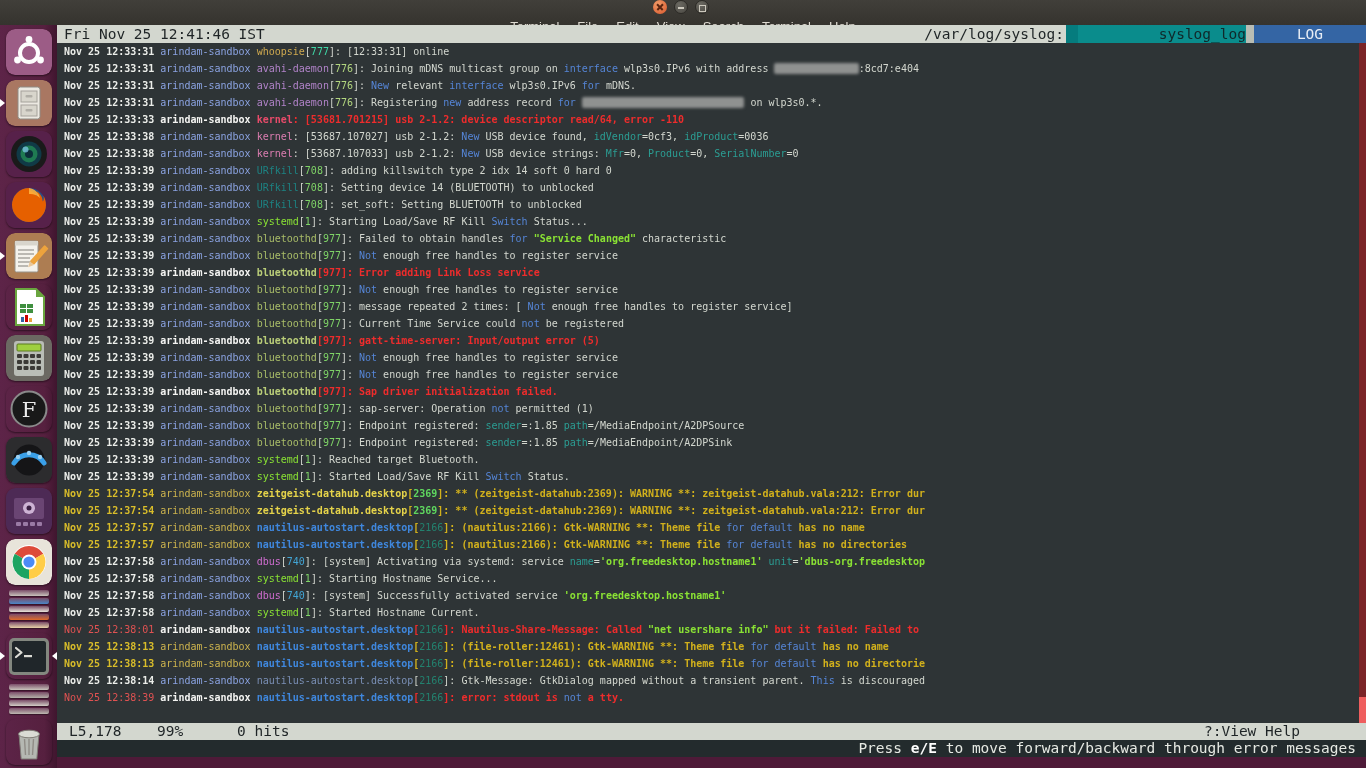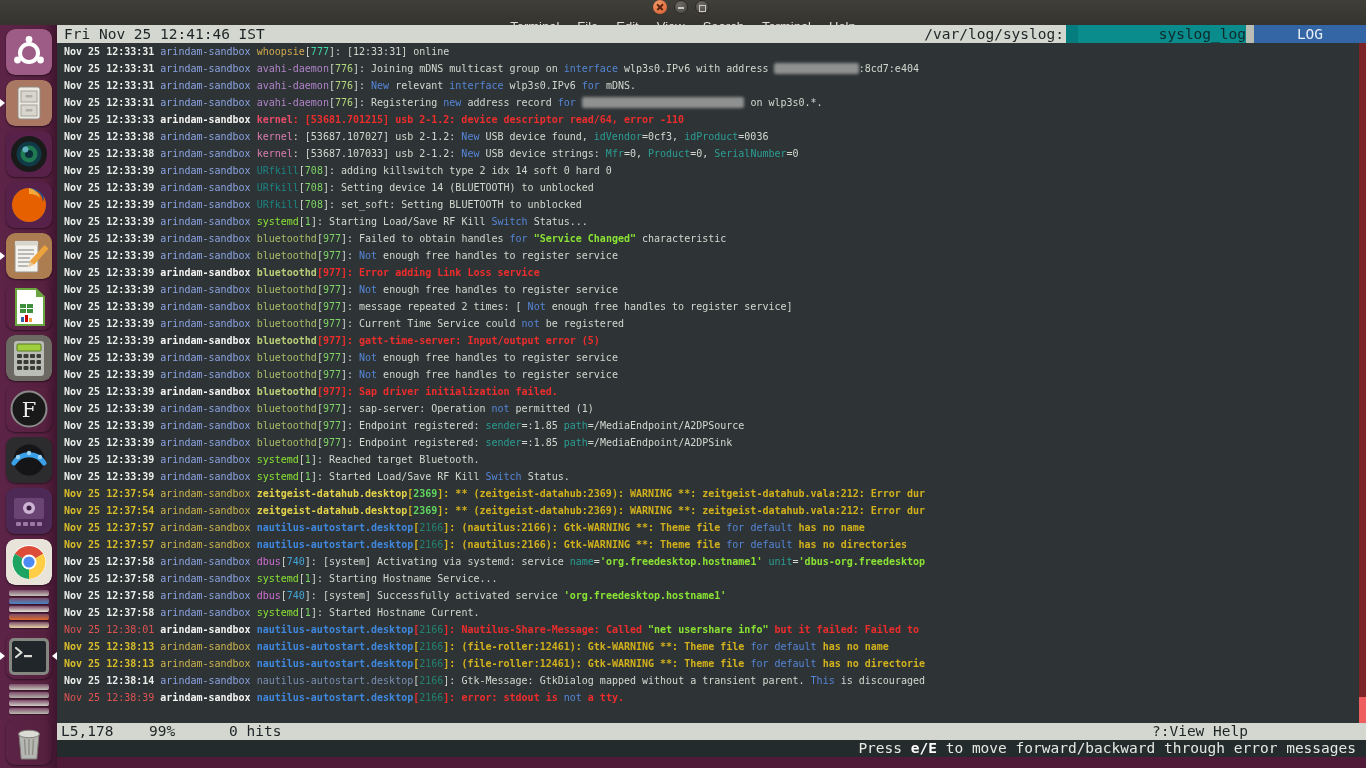--- a/index.html
+++ b/index.html
@@ -59,23 +59,23 @@
   .pd{color:#cf6ccf}
   .t{color:#d3d7cf}.kw{color:#5585d6}.at{color:#2b9d93}.sg{color:#8ae234;font-weight:bold}
   .e{color:#ee2c2c;font-weight:bold}.w{color:#d2b11c;font-weight:bold}
   .g{color:#7fd467}.mint{color:#3fd7a7}.yg{color:#b3d77f}.gb{color:#5fd75f;font-weight:bold}
   .td{color:#23806e}.cy{color:#42a5d5}
   .rd{background:#8f9190;color:transparent;filter:blur(1.5px);border-radius:2px}
   .scrollbar{position:absolute;right:0;top:0;bottom:0;width:7px;background:#7b2427;cursor:pointer;}
   .scroll-thumb{position:absolute;right:0;bottom:0;width:7px;height:26px;background:#ef5e5e;}
   .statusbar{height:17px;background:#d3d7cf;color:#1e2426;font-size:14.5px;line-height:17px;
              display:flex;white-space:pre;}
-  .statusbar .pos{padding-left:4px;width:88px;}
+  .statusbar .pos{padding-left:12px;width:88px;}
   .statusbar .pct{width:80px;}
-  .statusbar .help{margin-left:auto;padding-right:118px;}
+  .statusbar .help{margin-left:auto;padding-right:66px;}
   .hintbar{height:17px;background:#232b2d;color:#e6e9e3;font-size:14.5px;line-height:17px;
            text-align:right;padding-right:10px;white-space:pre;}
   .hintbar b{font-weight:bold;color:#ffffff;}
 </style>
 </head>
 <body>
 
 <div class="screen">
 
   <div class="menubar">

